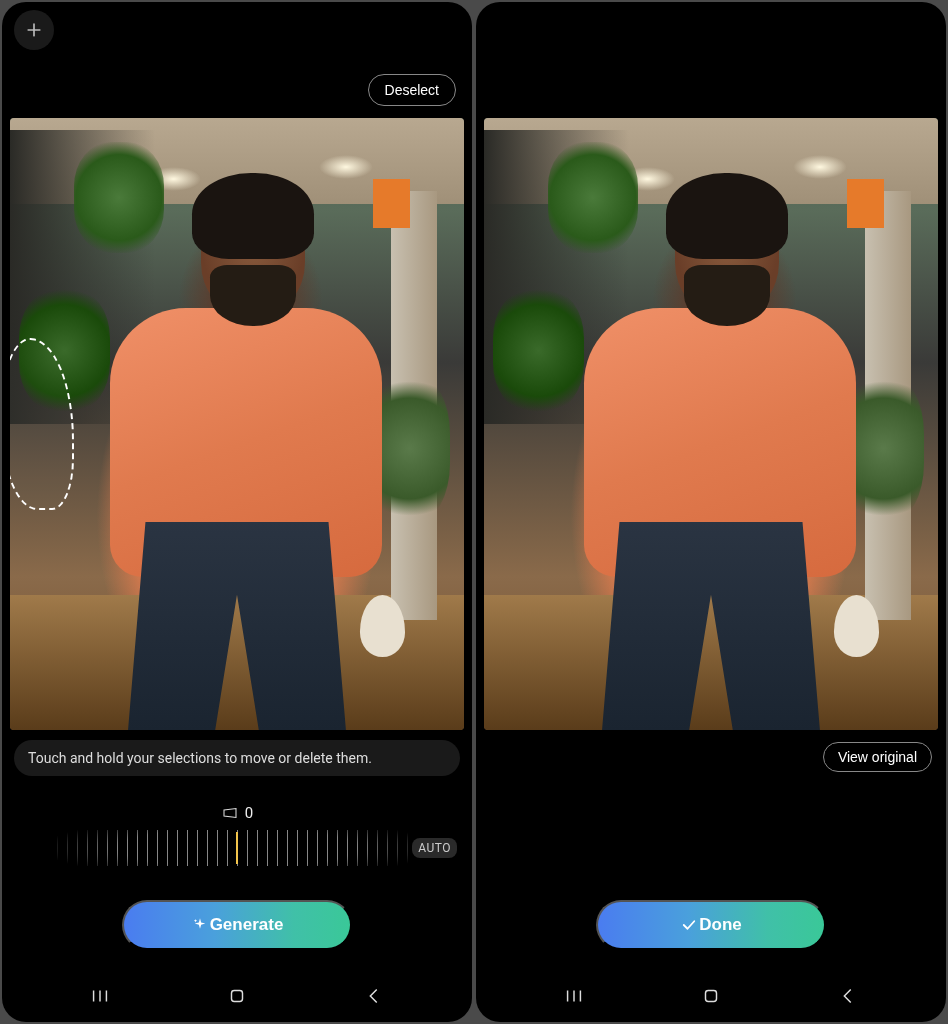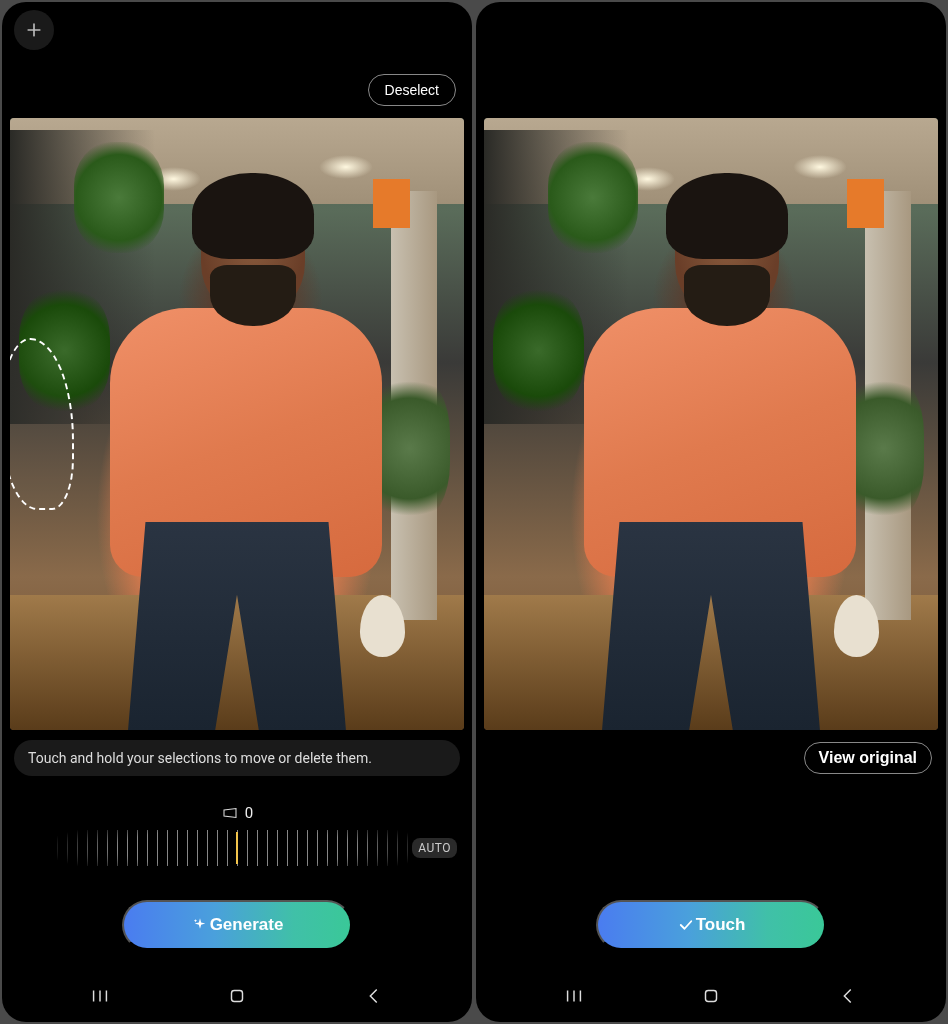--- a/index.html
+++ b/index.html
@@ -272,29 +272,29 @@
       <div class="pot"></div>
       <div class="person-shirt"></div>
       <div class="person-pants"></div>
       <div class="person-head"></div>
       <div class="person-hair"></div>
       <div class="person-beard"></div>
     </div>
   </div>
 
   <div class="view-orig-row">
-    <button class="pill-btn" style="font-size:16px;padding:6px 14px;font-weight:bold;">View original</button>
+    <button class="pill-btn" style="font-size:14px;padding:6px 14px;">View original</button>
   </div>
 
   <div class="cta-row spacer-above">
     <button class="cta">
       <svg viewBox="0 0 24 24">
           <path d="M5 12 L10 17 L19 7" stroke="#fff" stroke-width="2.4" fill="none" stroke-linecap="round" stroke-linejoin="round"></path>
         </svg>
-      <span>Touch</span>
+      <span>Done</span>
     </button>
   </div>
 
   <div class="navbar">
     <div class="nav-icon">
       <svg viewBox="0 0 24 24">
           <path d="M5 6v12M12 6v12M19 6v12"></path>
         </svg>
     </div>
     <div class="nav-icon">

